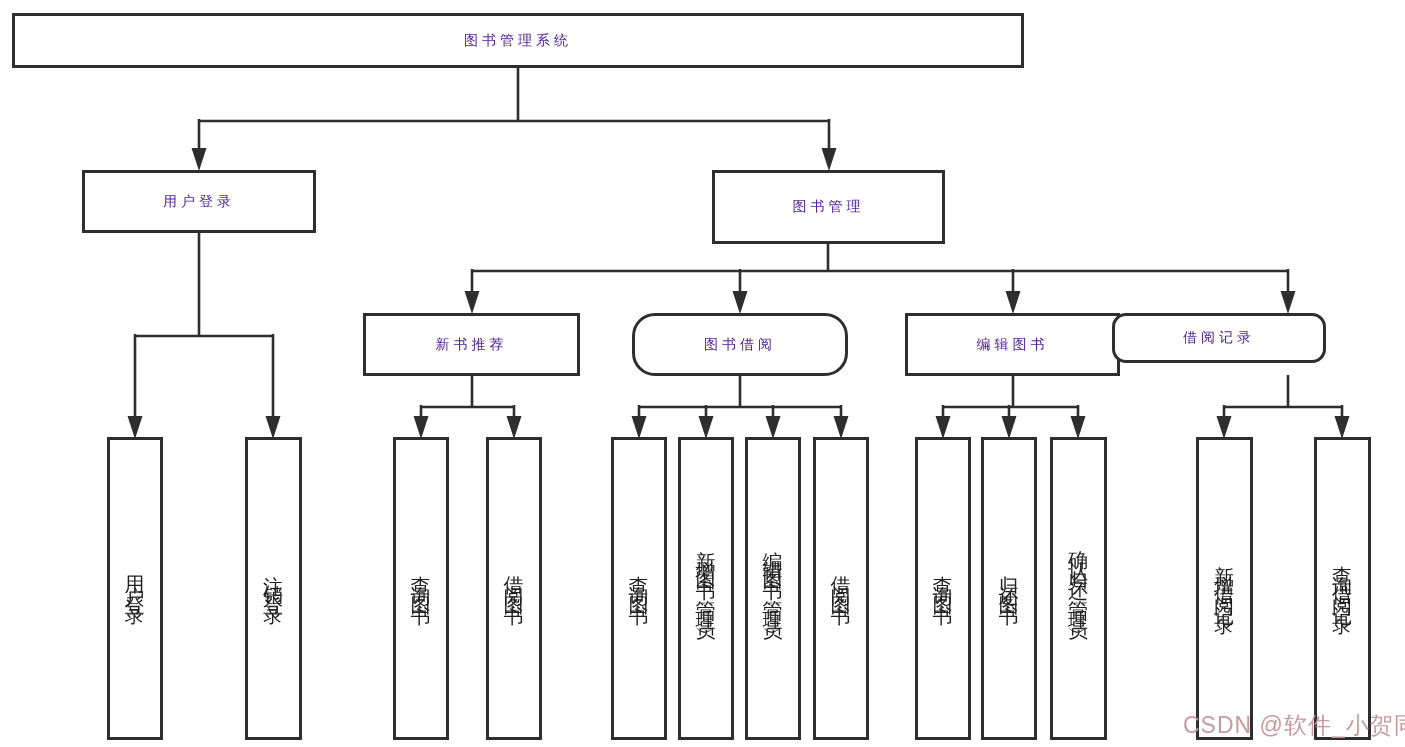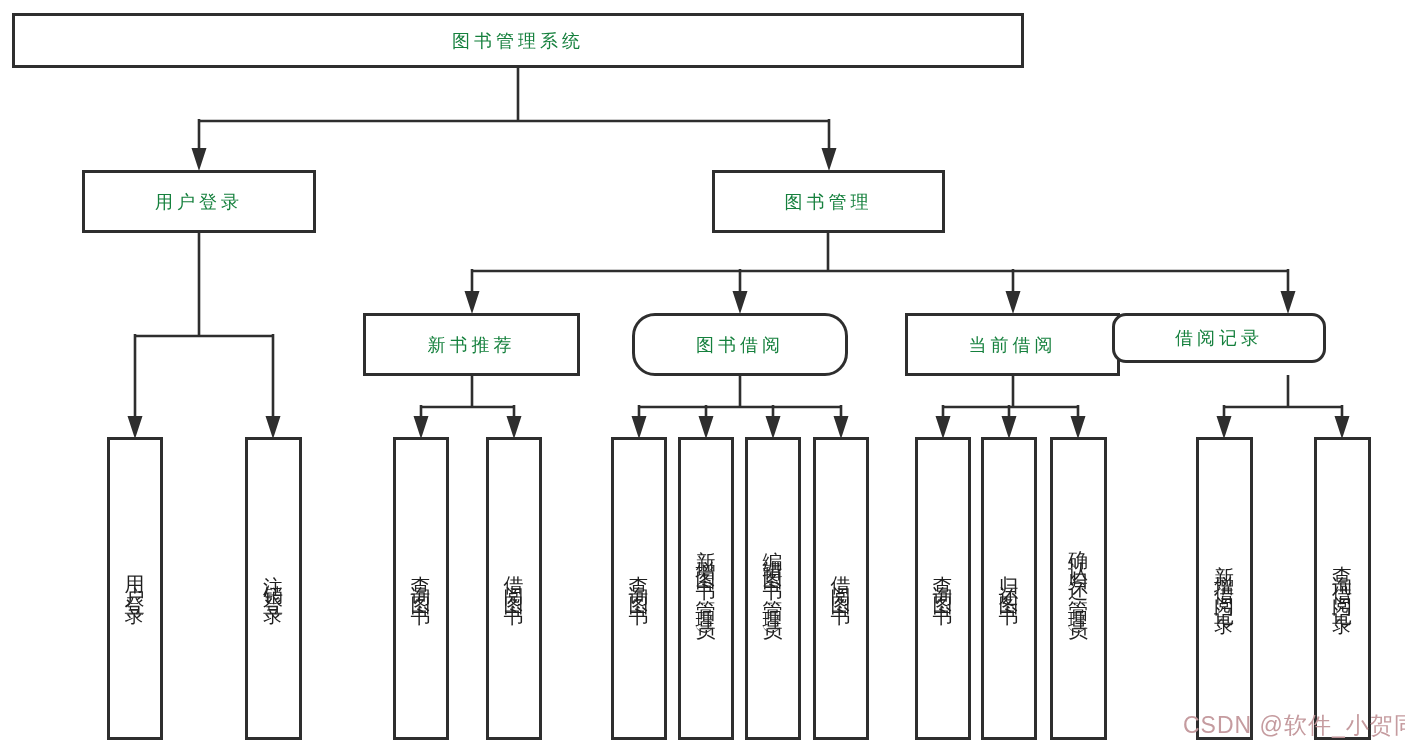--- a/index.html
+++ b/index.html
@@ -30,24 +30,24 @@
   .box {
     position: absolute;
     box-sizing: border-box;
     border: 3px solid #2e2e2e;
     background: #ffffff;
     display: flex;
     align-items: center;
     justify-content: center;
   }
   .h-box {
-    font-size: 18px;
+    font-size: 14px;
     letter-spacing: 4px;
     white-space: nowrap;
-    color: #15803d;
+    color: #4c1d95;
   }
   .v-box {
     padding-bottom: 18px;
   }
   .v-box .v-label {
     writing-mode: vertical-rl;
     text-orientation: mixed;
     font-size: 20px;
     letter-spacing: 10px;
     line-height: 1;
@@ -97,25 +97,25 @@
     </g>
     <g>
       <path class="line" d="M1288 375 V407 M1224 407 H1342 M1224 405 V421 M1342 405 V421"></path>
       <path class="arrow" d="M1216.5 416 L1231.5 416 L1224 439 Z M1334.5 416 L1349.5 416 L1342 439 Z"></path>
     </g>
   </svg>
 
   <div class="box h-box" style="left:12px; top:13px; width:1012px; height:55px;">图书管理系统</div>
 
   <div class="box h-box" style="left:82px; top:170px; width:234px; height:63px;">用户登录</div>
-  <div class="box h-box" style="left:712px; top:170px; width:233px; height:63px;">图书管理</div>
+  <div class="box h-box" style="left:712px; top:170px; width:233px; height:74px;">图书管理</div>
 
   <div class="box h-box" style="left:363px; top:313px; width:217px; height:63px;text-align:right;">新书推荐</div>
   <div class="box h-box" style="left:632px; top:313px; width:216px; height:63px;border-radius:23px;">图书借阅</div>
-  <div class="box h-box" style="left:905px; top:313px; width:215px; height:63px;">当前借阅</div>
+  <div class="box h-box" style="left:905px; top:313px; width:215px; height:63px;">编辑图书</div>
   <div class="box h-box" style="left:1112px; top:313px; width:214px; height:50px;border-radius:14px;">借阅记录</div>
 
   <div class="box v-box" style="left:107px; top:437px; width:56px; height:303px;">
     <span class="v-label">用户登录</span>
   </div>
   <div class="box v-box" style="left:245px; top:437px; width:57px; height:303px;">
     <span class="v-label">注销登录</span>
   </div>
 
   <div class="box v-box" style="left:393px; top:437px; width:56px; height:303px;">

